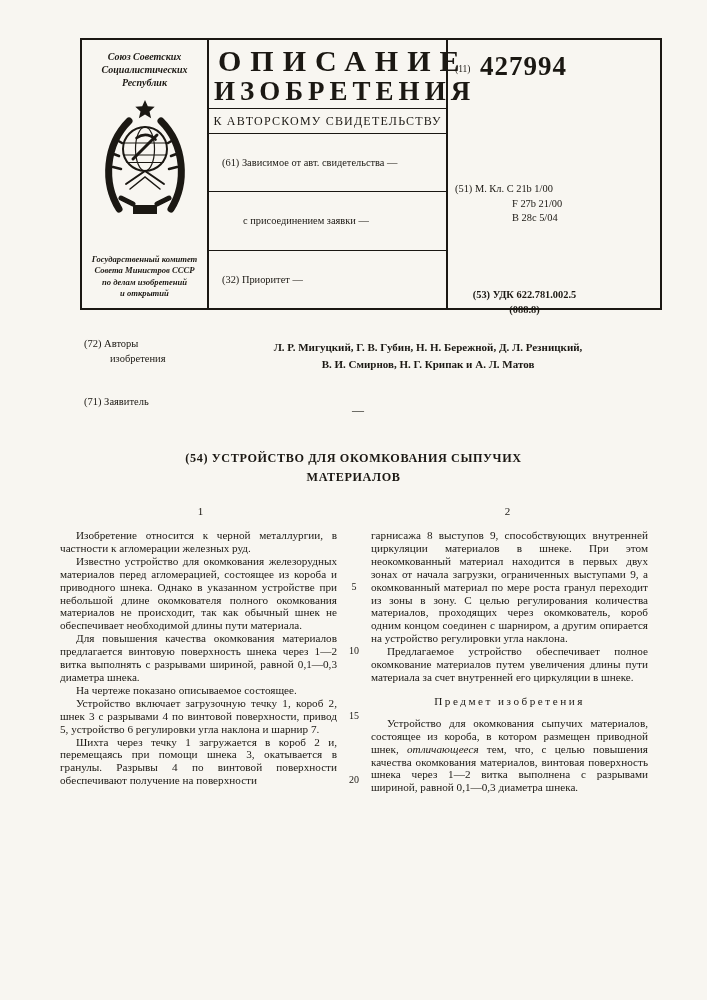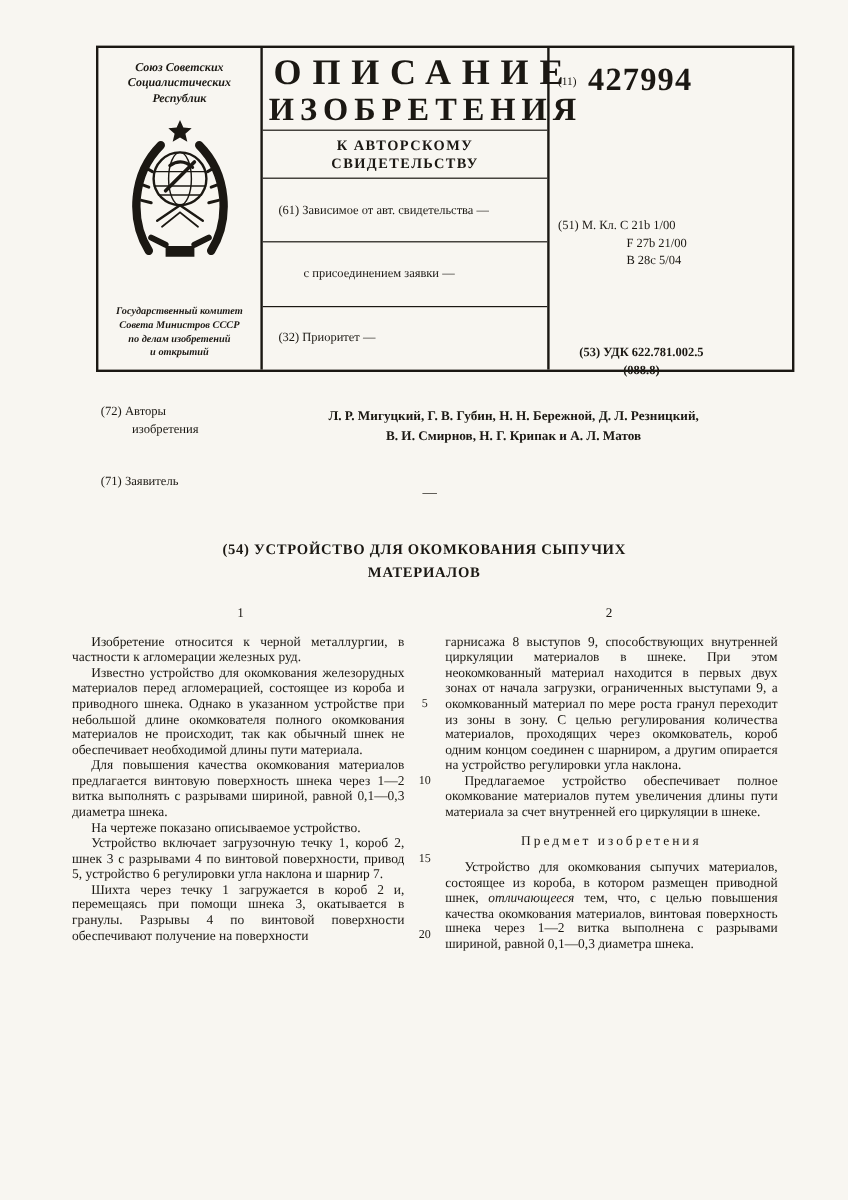--- a/index.html
+++ b/index.html
@@ -9,34 +9,34 @@
     background:#f8f6f1; color:#1b1813; overflow:hidden;
     font-family:"Liberation Serif", serif;
   }
 
   
   .header-box {
     position:absolute; left:80px; top:38px; width:582px; height:272px;
     border:2px solid #1b1813; display:flex;
   }
   .hb-left {
-    width:137px; border-right:2px solid #1b1813;
+    width:127px; border-right:2px solid #1b1813;
     display:flex; flex-direction:column; align-items:center;
     padding:10px 5px 8px;
   }
   .union { font-size:10px; font-weight:bold; font-style:italic; text-align:center; line-height:1.3; }
   .emblem-wrap { margin-top:8px; }
   .committee { margin-top:auto; font-size:8.6px; font-weight:bold; font-style:italic; text-align:center; line-height:1.35; }
 
   .hb-mid { width:239px; border-right:2px solid #1b1813; display:flex; flex-direction:column; }
   .big-title { text-align:center; padding-top:5px; padding-bottom:3px; border-bottom:1.5px solid #1b1813; }
   .bt1 { font-size:30px; font-weight:bold; letter-spacing:9px; text-indent:9px; line-height:1.05; }
   .bt2 { font-size:27px; font-weight:bold; letter-spacing:5px; text-indent:5px; line-height:1.05; }
   .subtitle {
-    font-size:12px; font-weight:bold; text-align:center; letter-spacing:1.2px;
+    font-size:12px; font-weight:normal; text-align:center; letter-spacing:1.2px;
     padding:5px 0 4px; border-bottom:1.5px solid #1b1813;
   }
   .fields { flex:1; display:flex; flex-direction:column; }
   .field-row {
     flex:1; display:flex; align-items:center; font-size:10.4px;
     padding:0 8px 0 13px; border-bottom:1px solid #1b1813;
   }
   .field-row:last-child { border-bottom:none; }
   .field-row.indent { padding-left:34px; }
   .b { font-weight:bold; }
@@ -173,21 +173,21 @@
   <div class="body-area">
     <div class="col-headers">
       <div class="col-h">1</div>
       <div class="col-h">2</div>
     </div>
     <div class="cols">
       <div class="col">
         <p>Изобретение относится к черной металлургии, в частности к агломерации железных руд.</p>
         <p>Известно устройство для окомкования железорудных материалов перед агломерацией, состоящее из короба и приводного шнека. Однако в указанном устройстве при небольшой длине окомкователя полного окомкования материалов не происходит, так как обычный шнек не обеспечивает необходимой длины пути материала.</p>
         <p>Для повышения качества окомкования материалов предлагается винтовую поверхность шнека через 1—2 витка выполнять с разрывами шириной, равной 0,1—0,3 диаметра шнека.</p>
-        <p>На чертеже показано описываемое устройство.</p>
+        <p>На чертеже показано описываемое состоящее.</p>
         <p>Устройство включает загрузочную течку 1, короб 2, шнек 3 с разрывами 4 по винтовой поверхности, привод 5, устройство 6 регулировки угла наклона и шарнир 7.</p>
         <p>Шихта через течку 1 загружается в короб 2 и, перемещаясь при помощи шнека 3, окатывается в гранулы. Разрывы 4 по винтовой поверхности обеспечивают получение на поверхности</p>
       </div>
       <div class="col">
         <p class="no-indent">гарнисажа 8 выступов 9, способствующих внутренней циркуляции материалов в шнеке. При этом неокомкованный материал находится в первых двух зонах от начала загрузки, ограниченных выступами 9, а окомкованный материал по мере роста гранул переходит из зоны в зону. С целью регулирования количества материалов, проходящих через окомкователь, короб одним концом соединен с шарниром, а другим опирается на устройство регулировки угла наклона.</p>
         <p>Предлагаемое устройство обеспечивает полное окомкование материалов путем увеличения длины пути материала за счет внутренней его циркуляции в шнеке.</p>
         <p class="subject-heading">Предмет изобретения</p>
         <p><span>Устройство для окомкования сыпучих материалов, состоящее из короба, в котором размещен приводной шнек, </span><span class="claim-italic">отличающееся</span><span> тем, что, с целью повышения качества окомкования материалов, винтовая поверхность шнека через 1—2 витка выполнена с разрывами шириной, равной 0,1—0,3 диаметра шнека.</span></p>
       </div>
       <span class="gutter-num gn-0">5</span>

